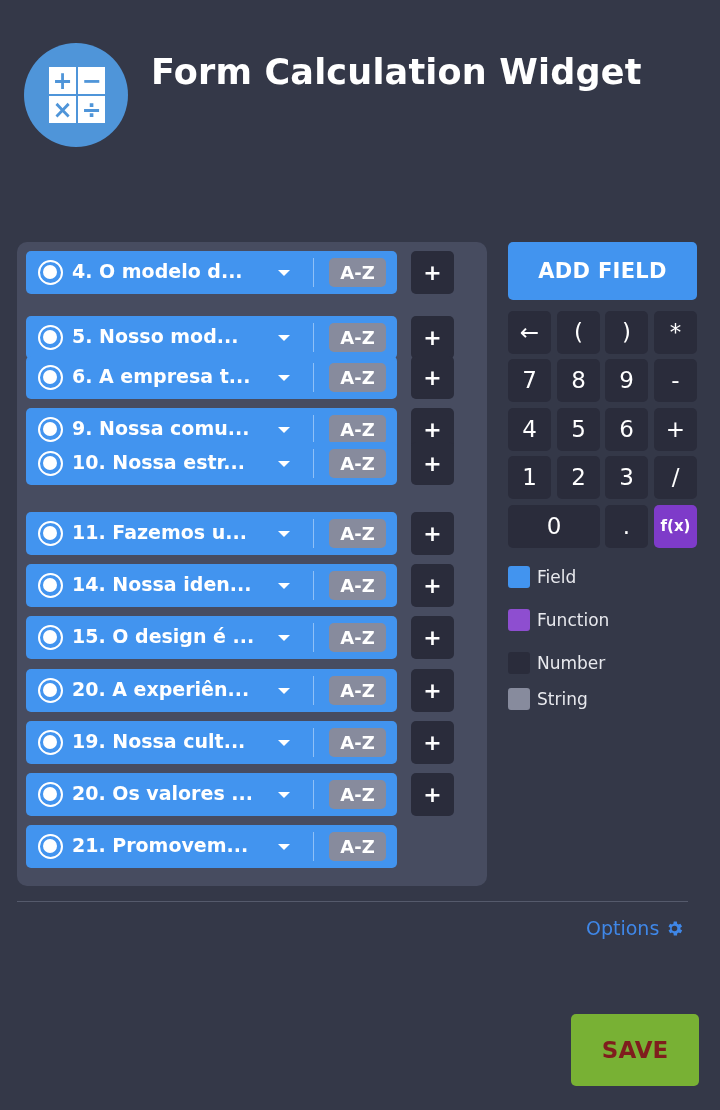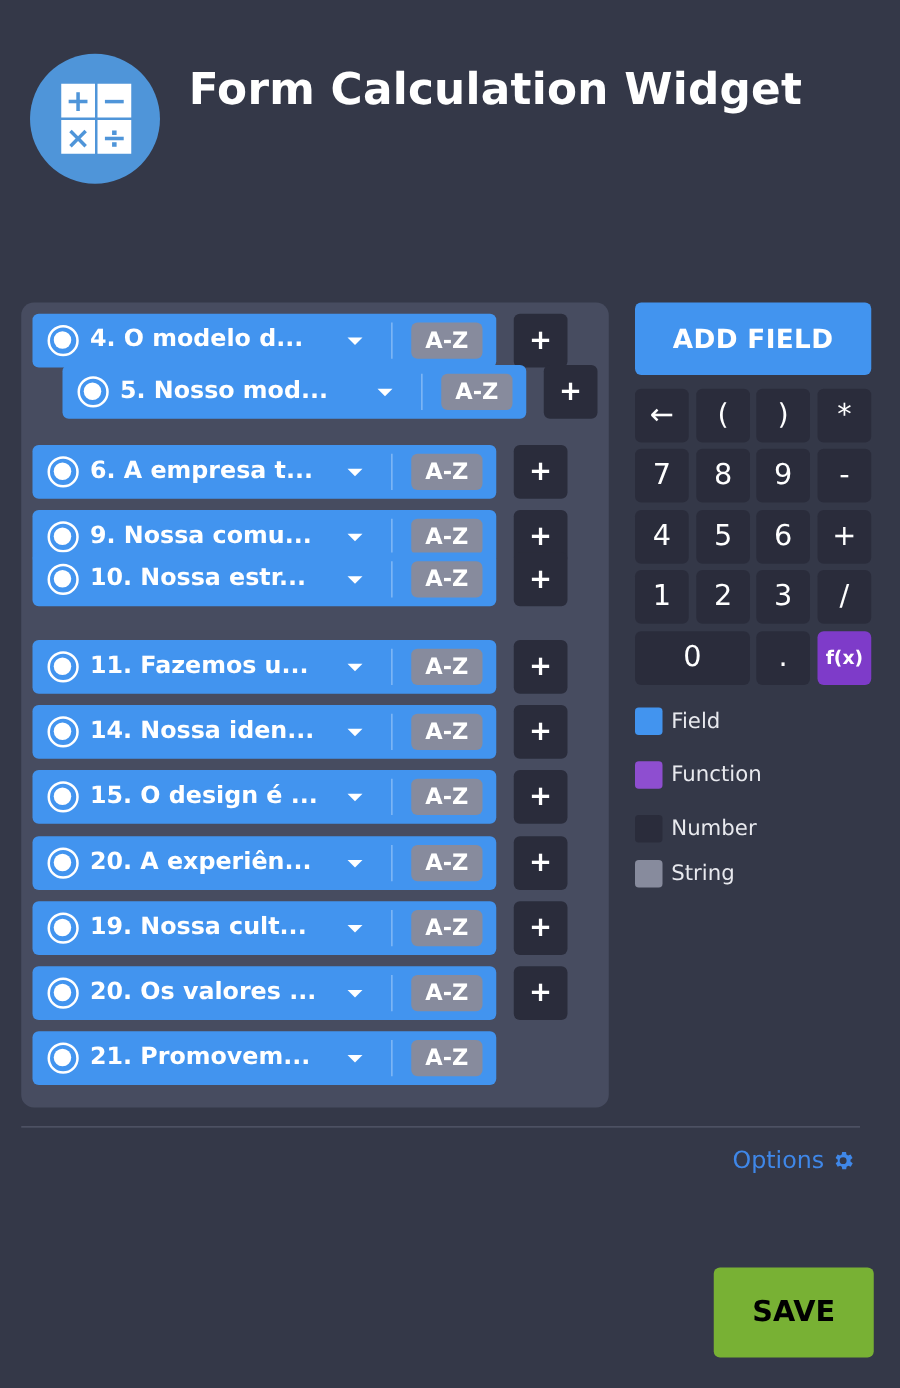--- a/index.html
+++ b/index.html
@@ -28,21 +28,21 @@
   .key.zero { width: 92px; }
   .key.fx { background: #7e3bc9; font-size: 15px; font-weight: bold; }
 
   .legend-item { position: absolute; left: 508px; height: 22px; }
   .legend-swatch { position: absolute; left: 0; top: 0; width: 22px; height: 22px; border-radius: 3px; }
   .legend-label { position: absolute; left: 29px; top: 0; font-size: 17px; line-height: 22px; color: #e8e9ee; white-space: nowrap; }
 
   .divider-line { position: absolute; left: 17px; top: 901px; width: 671px; height: 1px; background: #555a6c; }
   .options-link { position: absolute; left: 586px; top: 917px; font-size: 19px; color: #3f87e8; white-space: nowrap; display: flex; align-items: center; }
   .gear-icon { display: inline-block; width: 19px; height: 19px; margin-left: 6px; }
-  .save-btn { position: absolute; left: 571px; top: 1014px; width: 128px; height: 72px; background: #78b134; border-radius: 5px; color: #000000; font-size: 23px; font-weight: bold; text-align: center; line-height: 72px; }
+  .save-btn { position: absolute; left: 571px; top: 1014px; width: 128px; height: 72px; background: #78b134; border-radius: 5px; color: #7f1d1d; font-size: 23px; font-weight: bold; text-align: center; line-height: 72px; }
 </style>
 </head>
 <body>
 
 <div class="header">
   <div class="logo">
     <div class="cell" style="left:25px;top:24px;">+</div>
     <div class="cell" style="left:54px;top:24px;">−</div>
     <div class="cell" style="left:25px;top:53px;">×</div>
     <div class="cell" style="left:54px;top:53px;">÷</div>
@@ -54,21 +54,21 @@
   <div class="field-row" style="top:9px;">
     <div class="field-pill">
       <span class="field-radio"></span>
       <span class="field-label">4. O modelo d...</span>
       <span class="field-caret"></span>
       <span class="field-divider"></span>
       <span class="field-az">A-Z</span>
     </div>
     <div class="field-add">+</div>
   </div>
-  <div class="field-row" style="top:50px;margin-left:24px;">
+  <div class="field-row" style="top:74px;">
     <div class="field-pill">
       <span class="field-radio"></span>
       <span class="field-label">5. Nosso mod...</span>
       <span class="field-caret"></span>
       <span class="field-divider"></span>
       <span class="field-az">A-Z</span>
     </div>
     <div class="field-add">+</div>
   </div>
   <div class="field-row" style="top:114px;">

